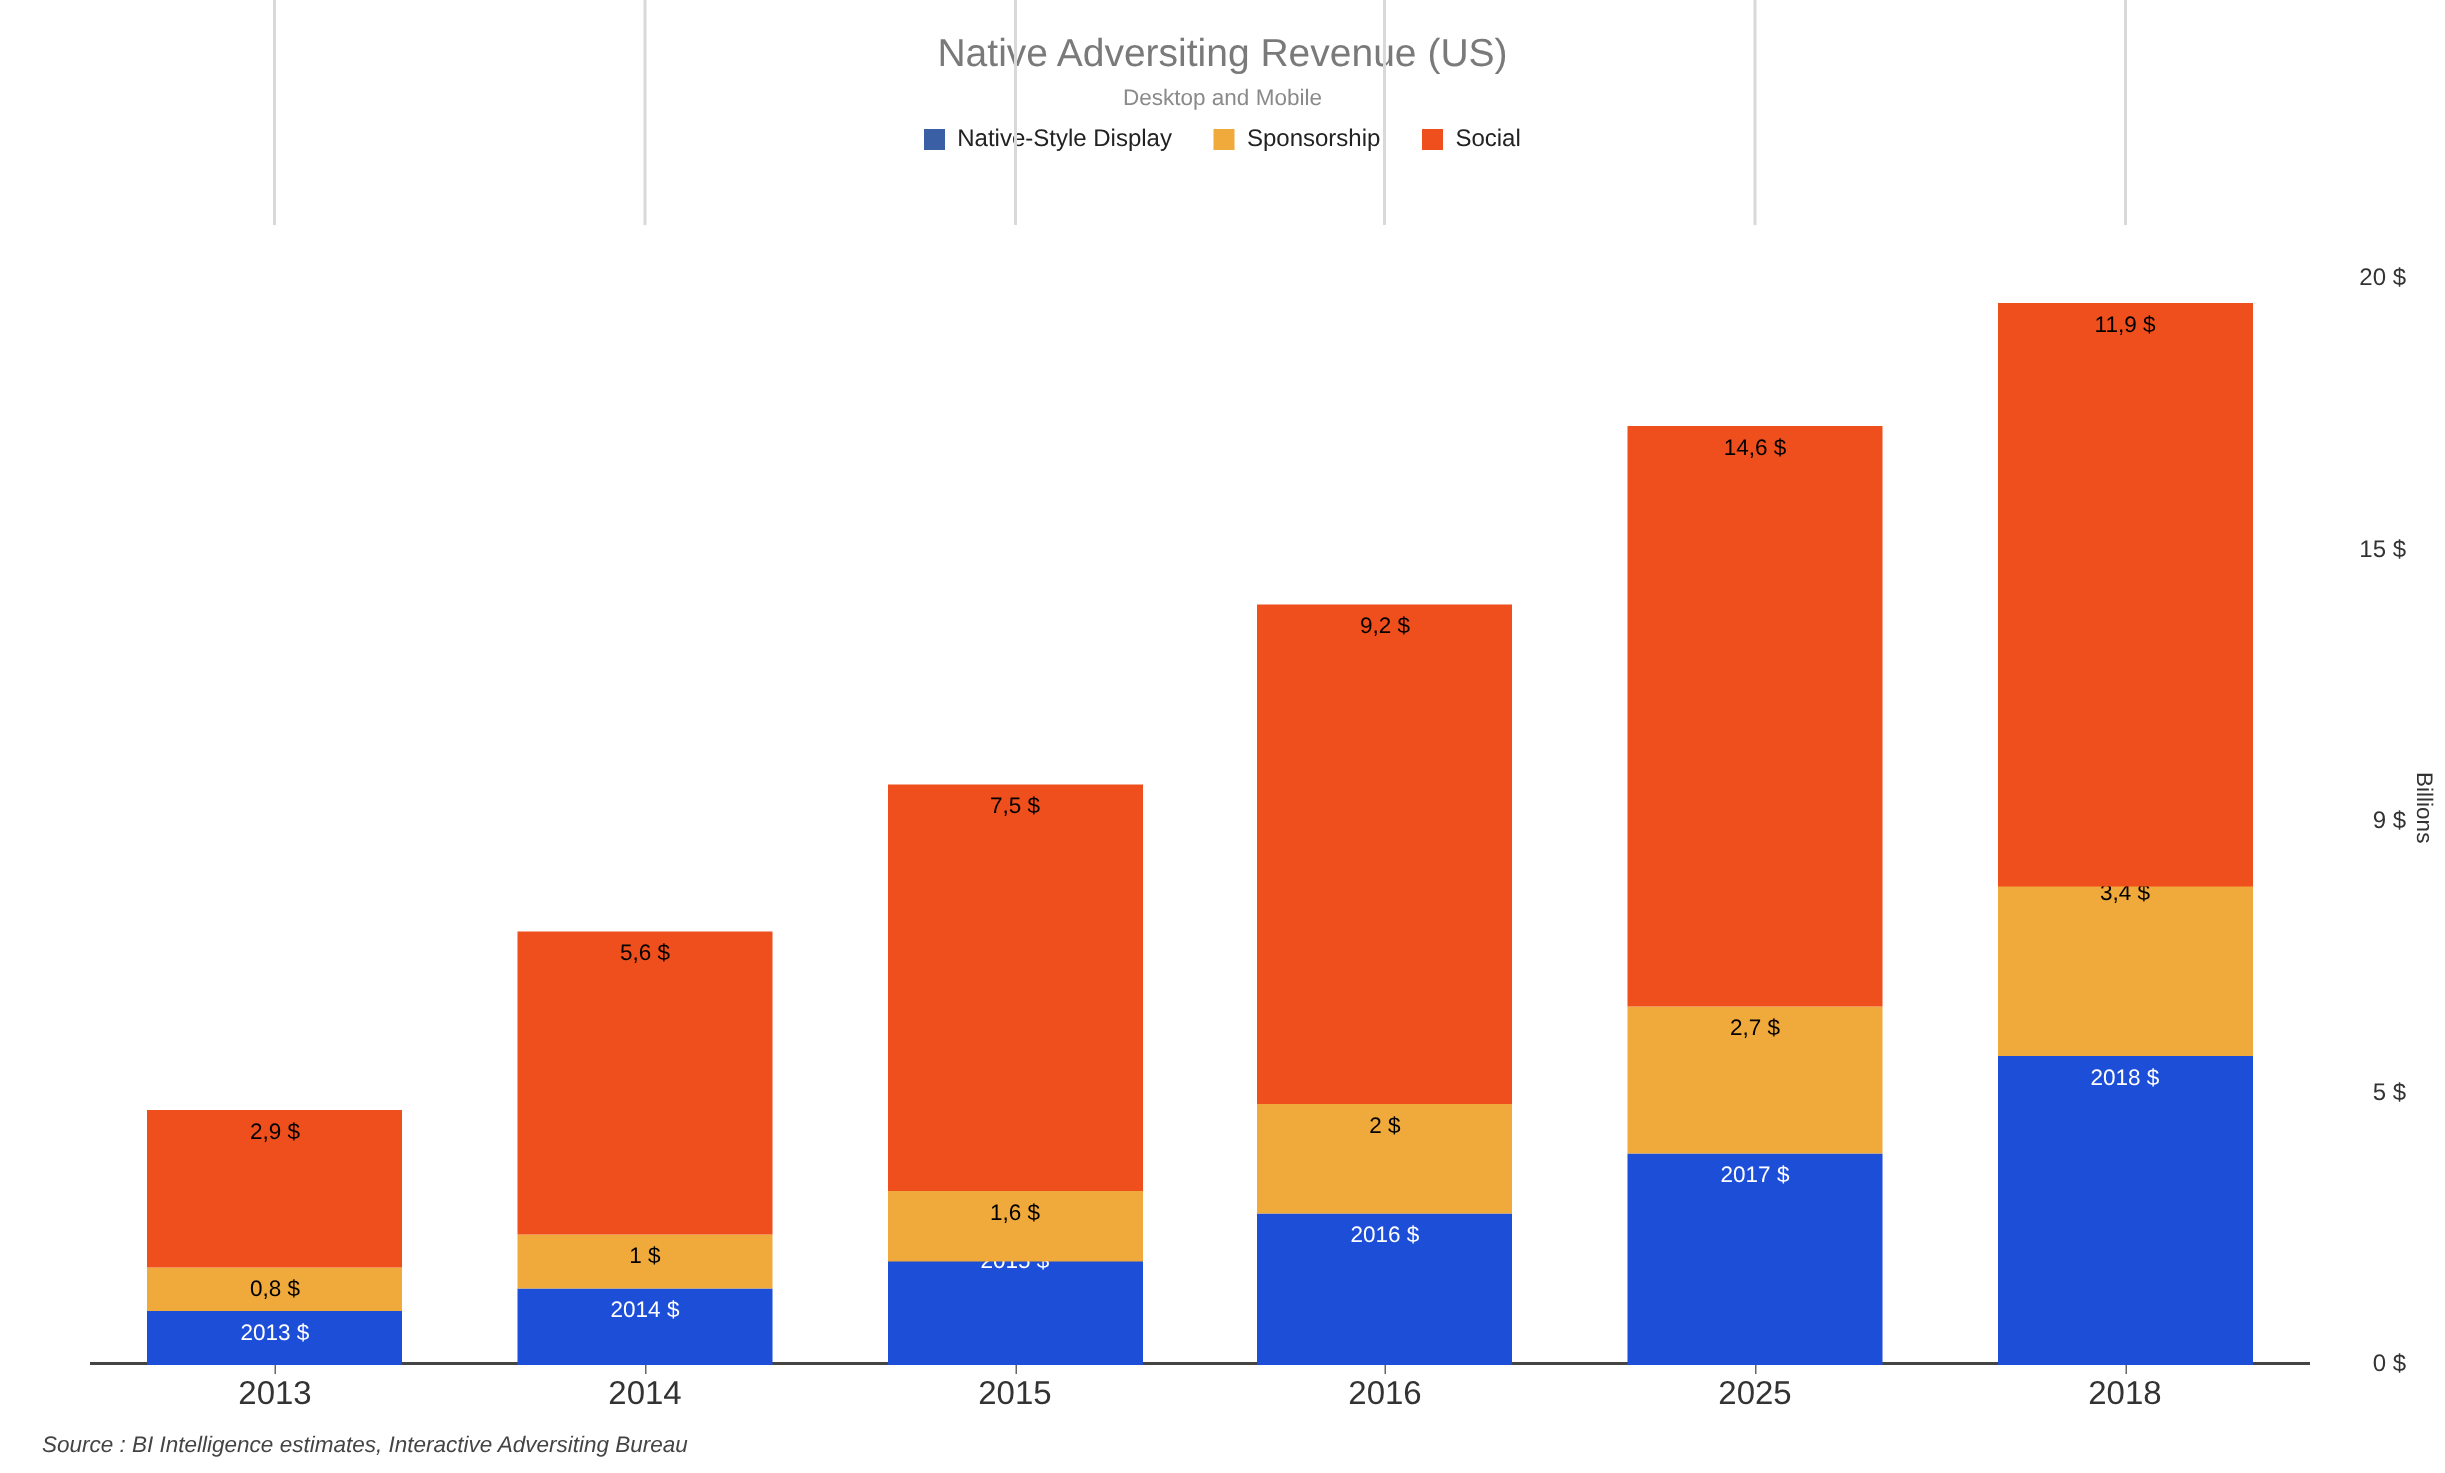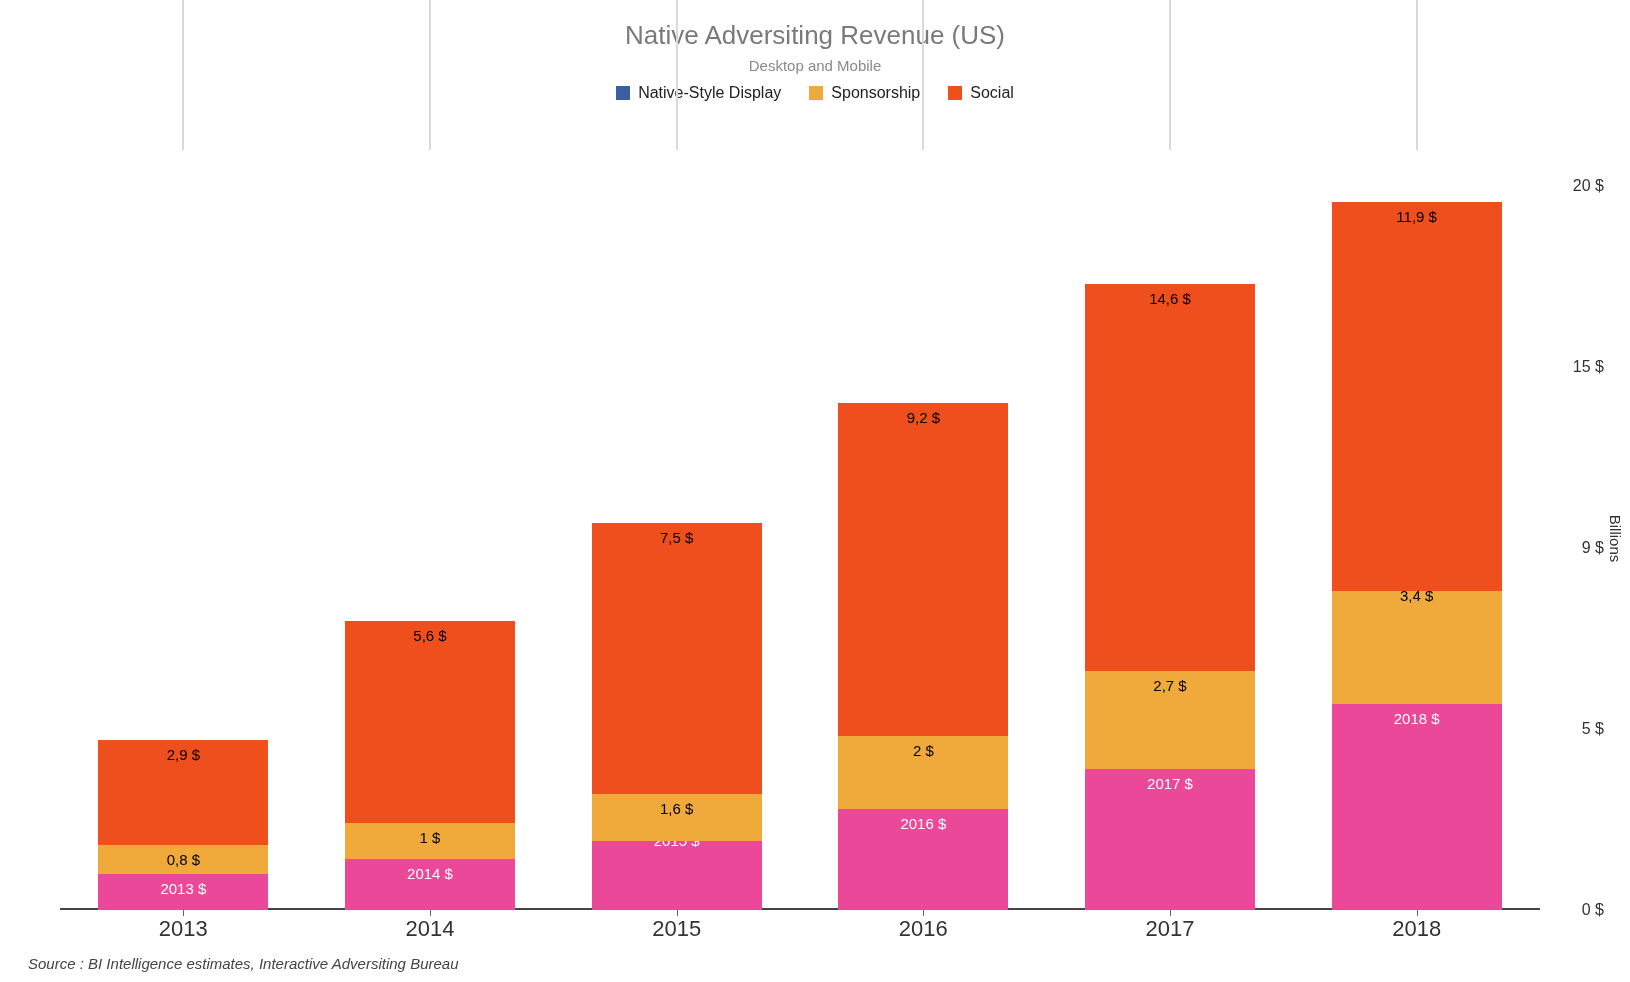--- a/index.html
+++ b/index.html
@@ -12,21 +12,21 @@
   .swatch { width:14px; height:14px; }
   .plot { position:absolute; left:60px; top:130px; width:1480px; height:760px; }
   .baseline { position:absolute; left:0; bottom:0; width:100%; border-top:2px solid #444; }
   .xlabels { position:absolute; left:0; bottom:-28px; width:100%; height:28px; }
   .xlabel { position:absolute; transform:translateX(-50%); font-size:22px; color:#333; }
   .ygroup { position:absolute; right:-64px; font-size:16px; color:#333; transform:translateY(50%); white-space:nowrap; }
   .yaxis-title { position:absolute; right:-100px; top:50%; transform: rotate(90deg) translateX(0); font-size:15px; color:#333; }
   .col { position:absolute; bottom:0; width:170px; }
   .grip { position:absolute; top:-610px; left:50%; transform:translateX(-50%); width:2px; height:610px; background:#d9d9d9; }
   .seg { position:absolute; left:0; width:100%; }
-  .seg.native { background:#ec4899; }
+  .seg.native { background:#1d4ed8; }
   .seg.spon   { background:#f0a93b; }
   .seg.social { background:#ee4f1d; }
   .seglabel { position:absolute; width:100%; text-align:center; top:6px; font-size:15px; color:#000; }
   .seg.native .seglabel { color:#fff; }
   .source { position:absolute; left:28px; bottom:30px; font-size:15px; font-style:italic; color:#444; }
   .xtick { position:absolute; bottom:-6px; width:1px; height:6px; background:#666; }
 </style>
 </head>
 <body>
 
@@ -49,21 +49,21 @@
     </div>
   </div>
 
   <div class="plot" id="plot">
     <div class="baseline"></div>
     <div class="xlabels" id="xlabels">
         <div class="xlabel" style="left: 123.333px; top: 6px;">2013</div>
         <div class="xlabel" style="left: 370px; top: 6px;">2014</div>
         <div class="xlabel" style="left: 616.667px; top: 6px;">2015</div>
         <div class="xlabel" style="left: 863.333px; top: 6px;">2016</div>
-        <div class="xlabel" style="left: 1110px; top: 6px;">2017</div>
+        <div class="xlabel" style="left: 1110px; top: 6px;">2025</div>
         <div class="xlabel" style="left: 1356.67px; top: 6px;">2018</div>
       </div>
     <div id="yaxis">
         <div class="ygroup" style="bottom: 0px;">0 $</div>
         <div class="ygroup" style="bottom: 180.952px;">5 $</div>
         <div class="ygroup" style="bottom: 361.905px;">9 $</div>
         <div class="ygroup" style="bottom: 542.857px;">15 $</div>
         <div class="ygroup" style="bottom: 723.81px;">20 $</div>
       </div>
     <div class="yaxis-title">Billions</div>

